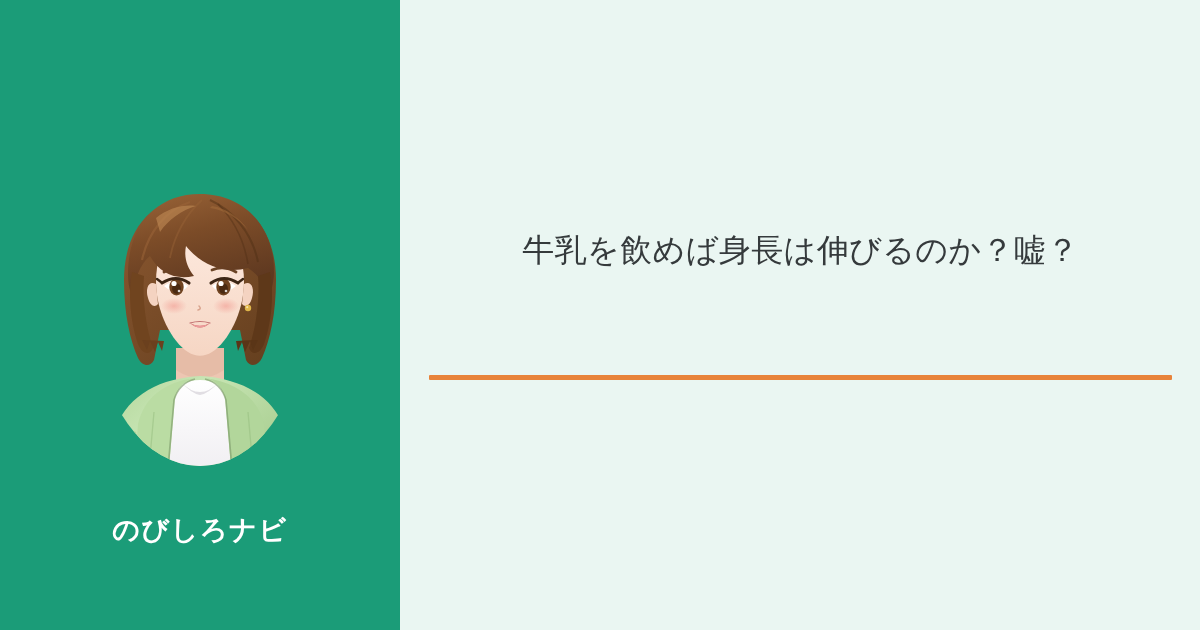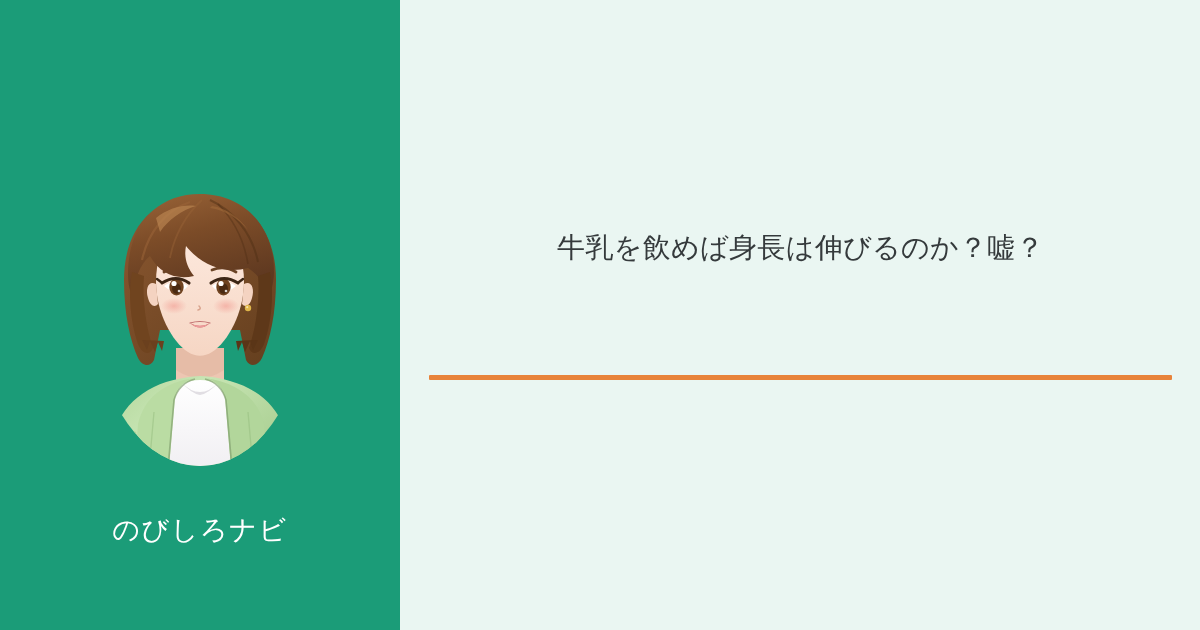--- a/index.html
+++ b/index.html
@@ -42,21 +42,21 @@
   
   #brand-name {
     position: absolute;
     left: 0;
     top: 514px;
     width: 400px;
     text-align: center;
     color: #FFFFFF;
     font-size: 27px;
     letter-spacing: 0.06em;
-    font-weight: 400;
+    font-weight: 700;
     line-height: 1.2;
     white-space: nowrap;
   }
 
   
   #content-panel {
     position: absolute;
     left: 400px; top: 0;
     width: 800px;
     height: 630px;
@@ -66,21 +66,21 @@
   #title-block {
     position: absolute;
     left: 29px;
     top: 225px;
     width: 743px;
     text-align: center;
   }
   .title-line {
     display: block;
     color: #353A3C;
-    font-size: 28px;
+    font-size: 32px;
     line-height: 1.62;
     font-weight: 400;
     letter-spacing: 0.012em;
     white-space: nowrap;
   }
 
   #accent-rule {
     position: absolute;
     left: 29px;
     top: 375px;

